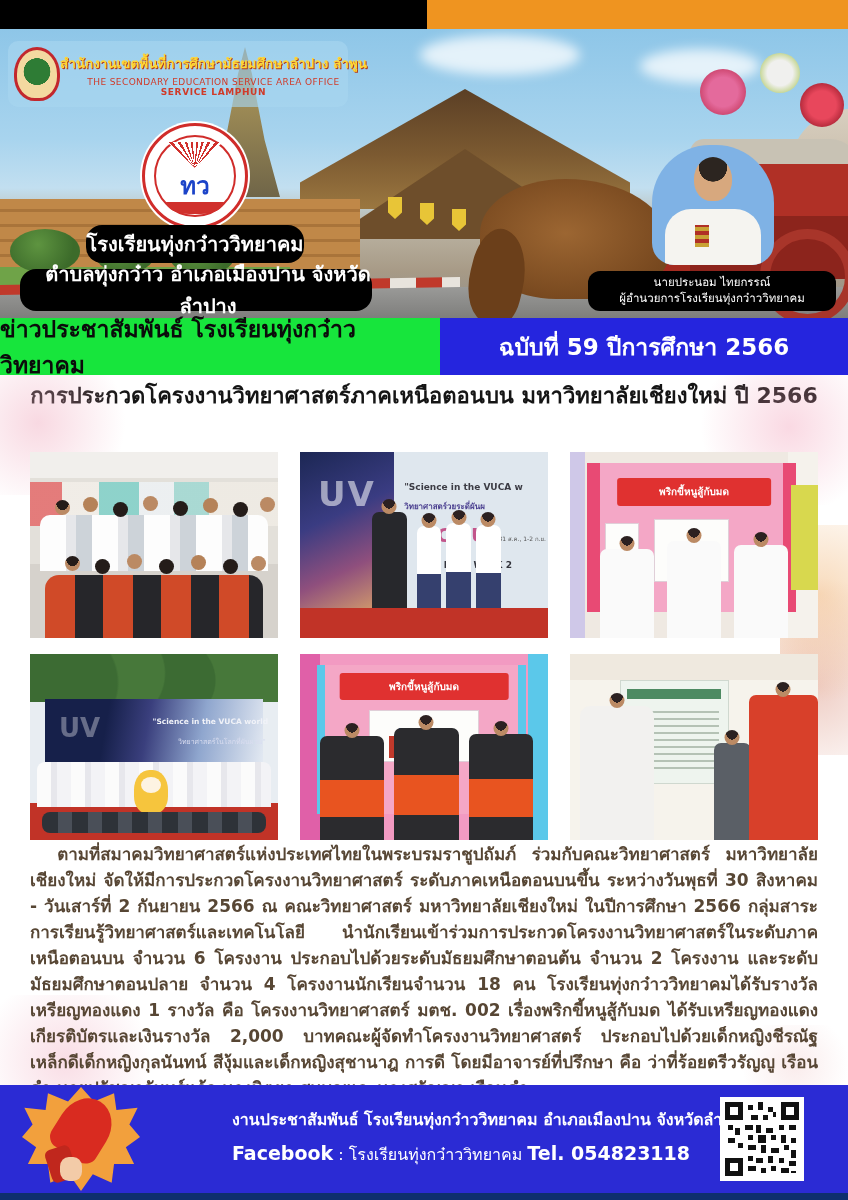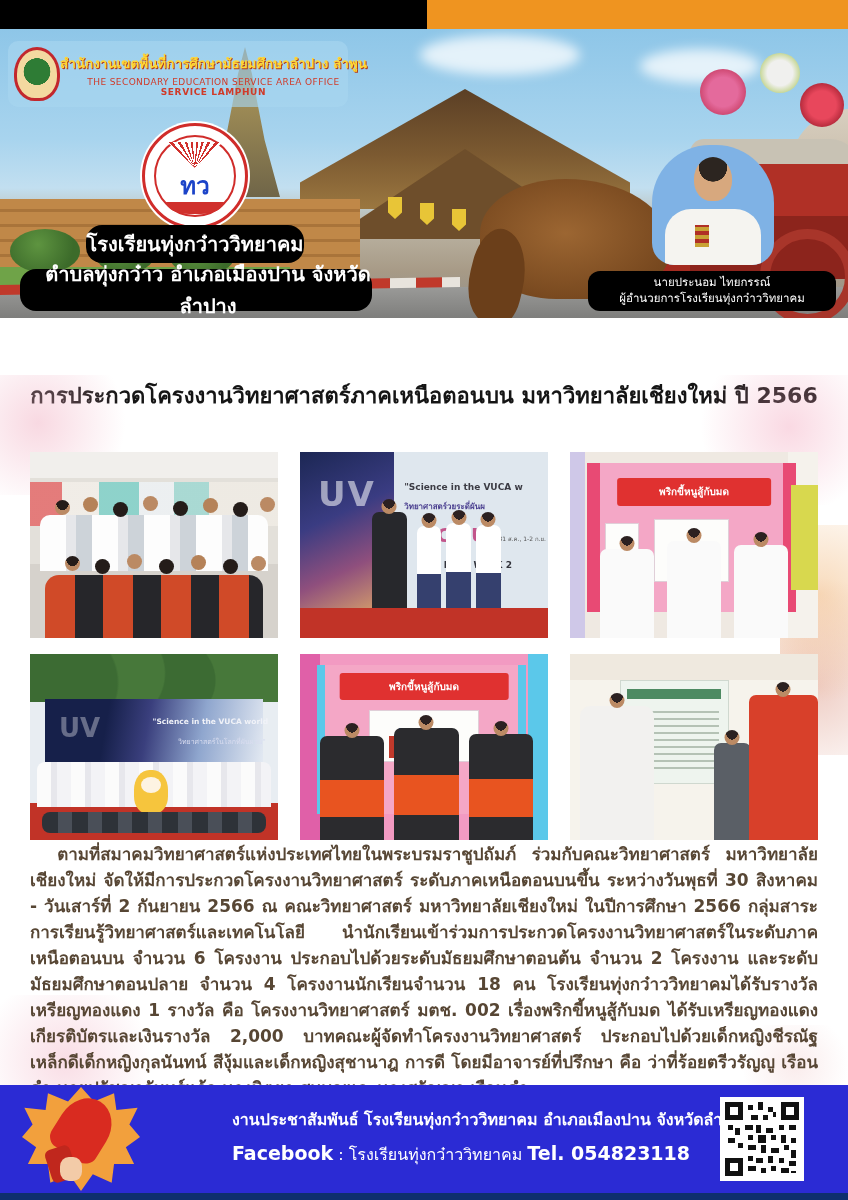--- a/index.html
+++ b/index.html
@@ -211,20 +211,24 @@
       <div class="dir-uniform"></div>
       <div class="dir-head"></div>
       <div class="dir-medals"></div>
     </div>
     <div class="pill pill-director">
       <span>นายประนอม ไทยกรรณ์</span>
       <span>ผู้อำนวยการโรงเรียนทุ่งกว๋าววิทยาคม</span>
     </div>
   </div>
 
+  <div class="banner">
+    <div class="banner-left">ข่าวประชาสัมพันธ์ โรงเรียนทุ่งกว๋าววิทยาคม</div>
+    <div class="banner-right">ฉบับที่ 59 ปีการศึกษา 2566</div>
+  </div>
 
   <div class="content">
     <div class="wm" style="left:-30px;top:0;width:170px;height:120px;background:radial-gradient(circle at 40% 40%,rgba(240,170,190,.45),transparent 70%);"></div>
     <div class="wm" style="left:690px;top:0;width:180px;height:130px;background:radial-gradient(circle at 55% 40%,rgba(242,160,185,.4),transparent 70%);"></div>
     <div class="wm" style="left:780px;top:150px;width:80px;height:230px;background:radial-gradient(circle at 50% 30%,rgba(235,150,60,.35),transparent 65%),radial-gradient(circle at 45% 70%,rgba(200,90,60,.3),transparent 65%);"></div>
     <div class="wm" style="left:-20px;top:620px;width:190px;height:130px;background:radial-gradient(circle at 45% 50%,rgba(240,170,190,.4),transparent 70%);"></div>
     <div class="wm" style="left:730px;top:650px;width:130px;height:80px;background:radial-gradient(circle at 50% 50%,rgba(240,200,200,.35),transparent 70%);"></div>
 
     <div class="title title-l2">การประกวดโครงงานวิทยาศาสตร์ภาคเหนือตอนบน มหาวิทยาลัยเชียงใหม่ ปี 2566</div>
 

